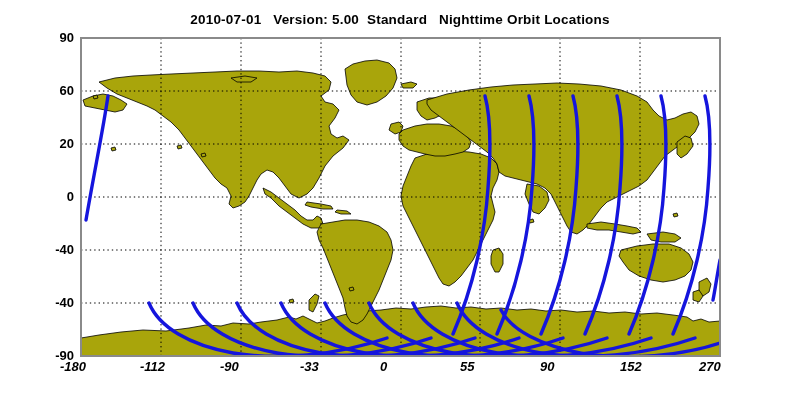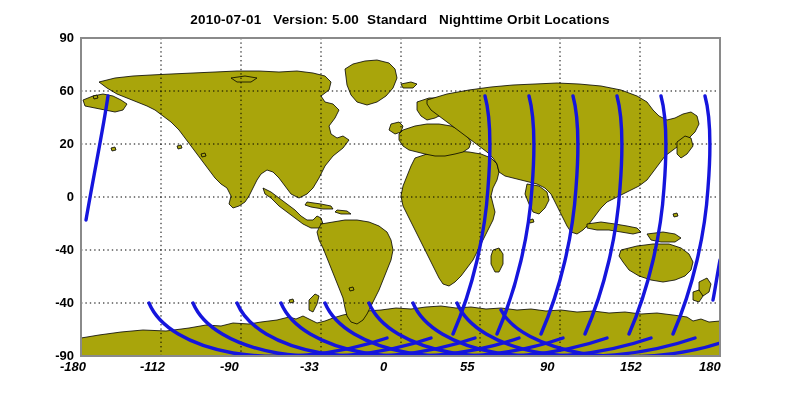--- a/index.html
+++ b/index.html
@@ -108,21 +108,21 @@
 
   <div id="xtick-wrap">
     <div class="xtick-label" style="left:60px;width:40px;">-180</div>
     <div class="xtick-label" style="left:140px;width:40px;">-112</div>
     <div class="xtick-label" style="left:220px;width:40px;">-90</div>
     <div class="xtick-label" style="left:300px;width:40px;">-33</div>
     <div class="xtick-label" style="left:380px;width:40px;">0</div>
     <div class="xtick-label" style="left:460px;width:40px;">55</div>
     <div class="xtick-label" style="left:540px;width:40px;">90</div>
     <div class="xtick-label" style="left:620px;width:40px;">152</div>
-    <div class="xtick-label" style="left:699px;width:40px;">180</div>
+    <div class="xtick-label" style="left:699px;width:40px;">270</div>
   </div>
 
   <div id="axes">
     <svg id="map-svg" viewBox="0 0 639 318" preserveAspectRatio="none">
       <defs>
         <pattern id="dotgridh" width="1" height="1"></pattern>
       </defs>
 
       <rect x="0" y="0" width="639" height="318" fill="#ffffff"></rect>
 

